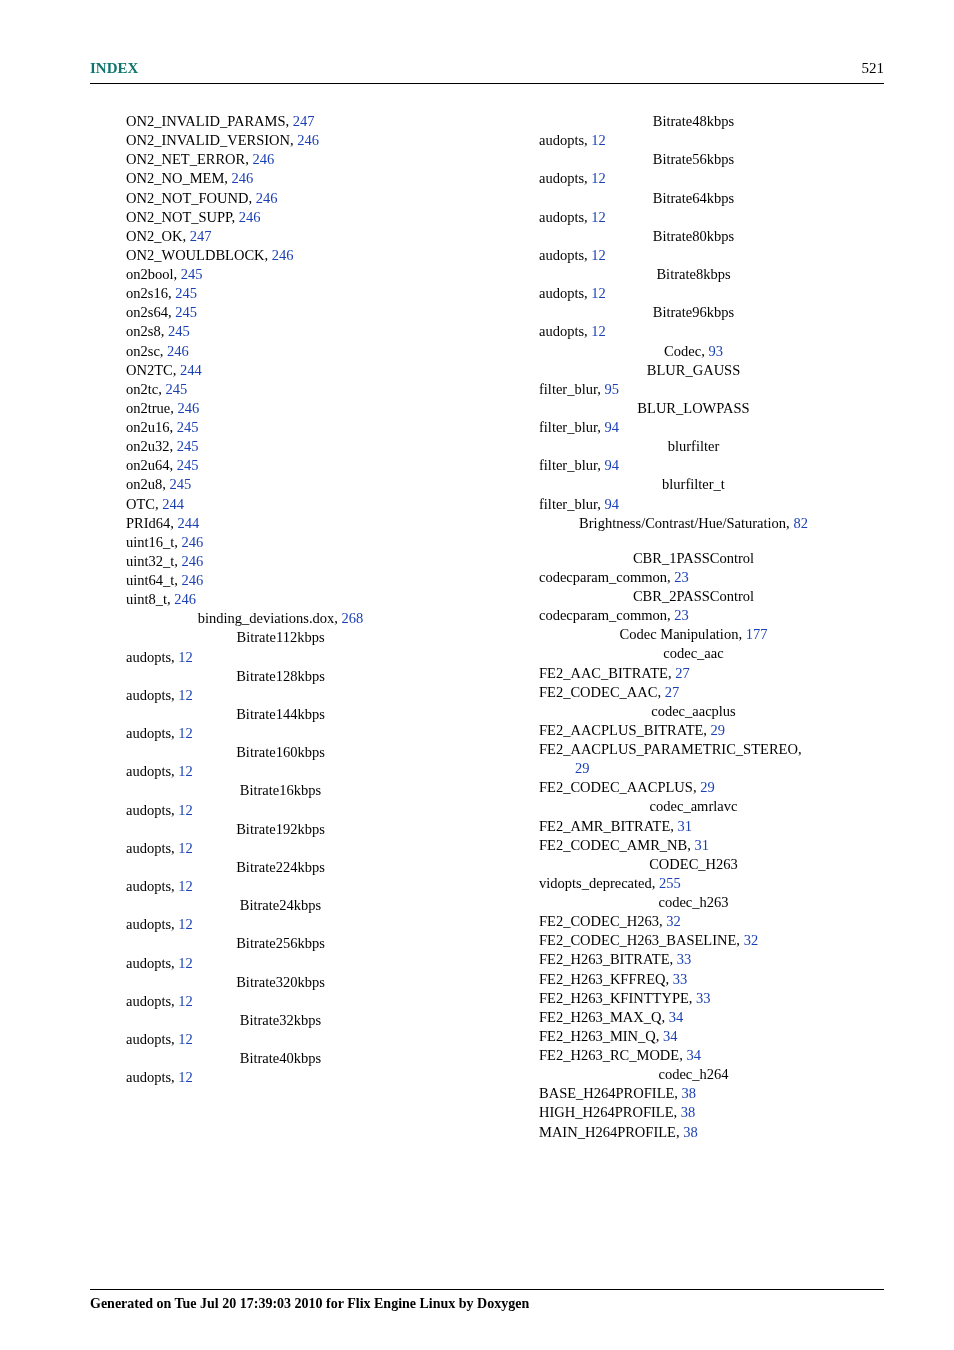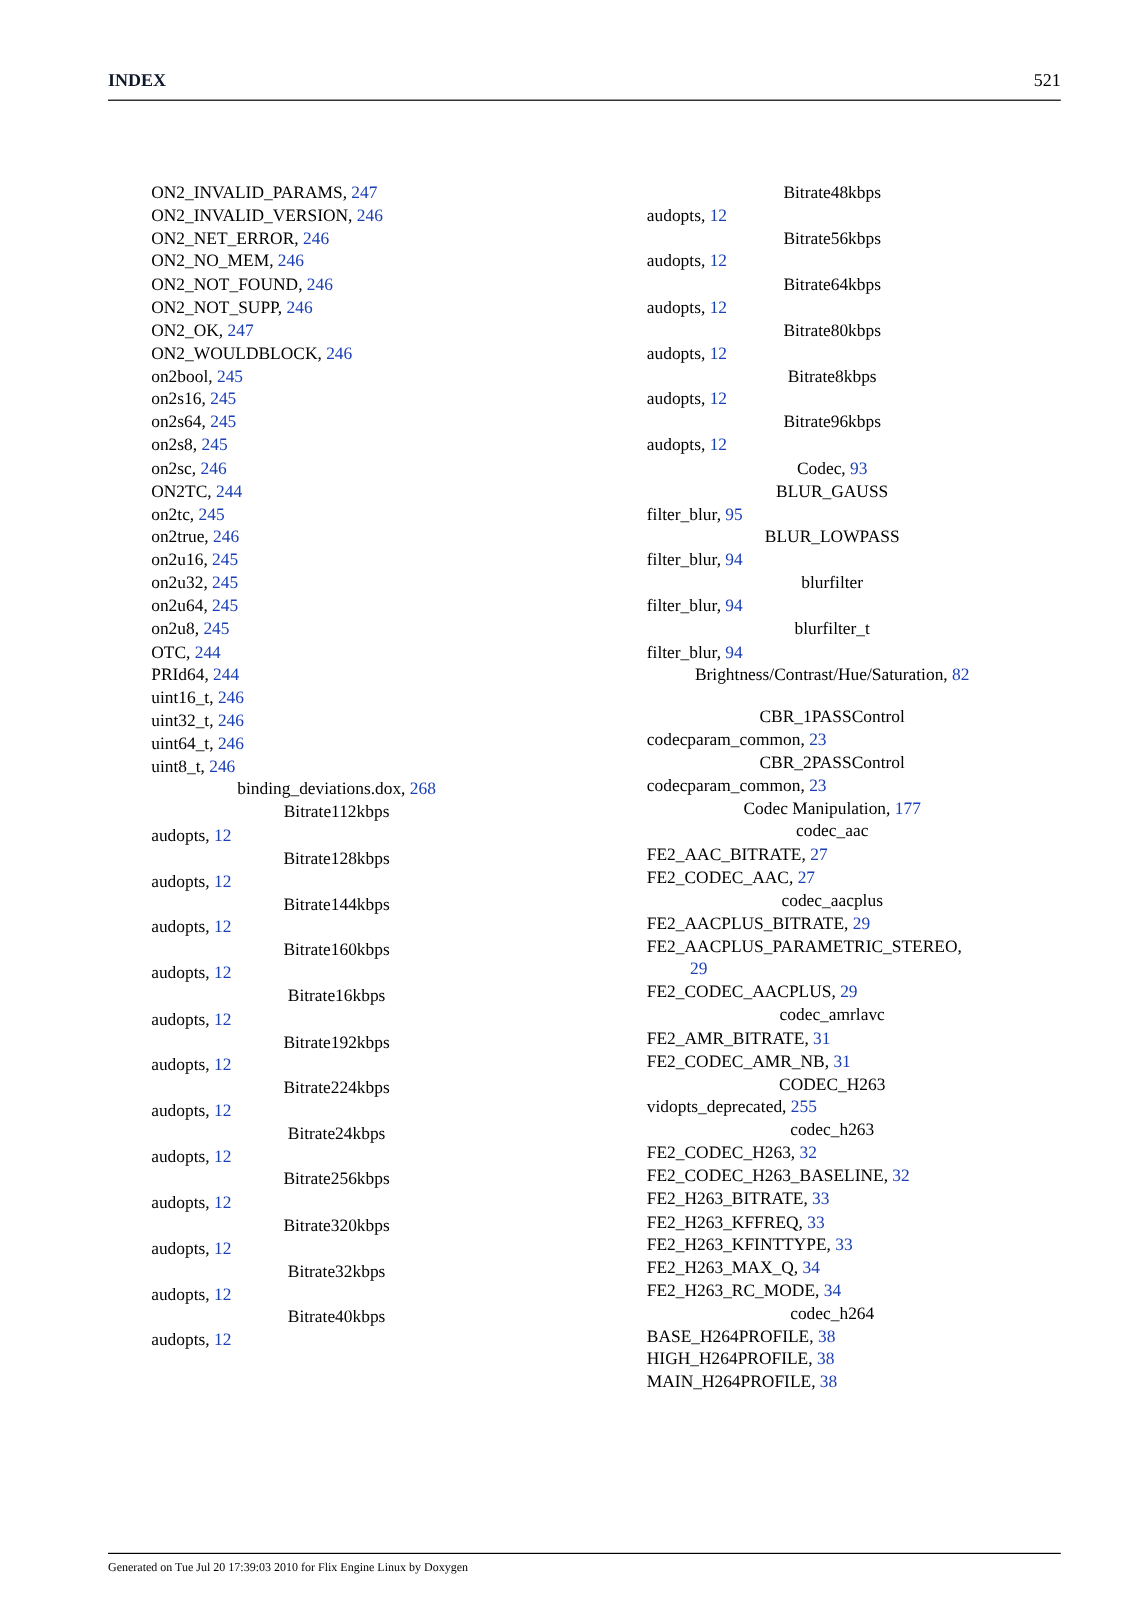--- a/index.html
+++ b/index.html
@@ -17,40 +17,39 @@
     padding: 60px 70px 40px 90px;
   }
   .header {
     display: flex;
     justify-content: space-between;
     font-size: 15px;
     margin-bottom: 6px;
   }
   .header-left {
     font-weight: bold;
-    color: #0f172a;
+    color: #0f766e;
   }
   .header-right {
     font-weight: normal;
   }
   hr.top-rule {
     border: none;
     border-top: 1px solid #000;
     margin: 0 0 28px 0;
   }
   .columns {
     display: flex;
     gap: 32px;
     font-size: 14.5px;
     line-height: 1.32;
   }
   .col {
     flex: 1;
     min-width: 0;
-    margin-top: 40px;
   }
   .idx-line {
     white-space: nowrap;
     overflow: hidden;
   }
   .i1 { padding-left: 36px; }
   .i2 { padding-left: 72px; }
   .i0 { padding-left: 0; text-align: center; }
   .link { color: #1a3fb5; }
   .footer {
@@ -58,22 +57,22 @@
     left: 90px;
     right: 70px;
     bottom: 38px;
   }
   hr.bot-rule {
     border: none;
     border-top: 1px solid #000;
     margin: 0 0 6px 0;
   }
   .gen {
-    font-size: 10px;
-    font-weight: normal;
+    font-size: 14px;
+    font-weight: bold;
   }
   .vspace {
     height: 16px;
   }
 </style>
 </head>
 <body>
 
 <div class="page">
 
@@ -179,20 +178,21 @@
         <div class="idx-line i1"><span>FE2_CODEC_AMR_NB, </span><span class="link">31</span></div>
         <div class="idx-line i0"><span>CODEC_H263</span></div>
         <div class="idx-line i1"><span>vidopts_deprecated, </span><span class="link">255</span></div>
         <div class="idx-line i0"><span>codec_h263</span></div>
         <div class="idx-line i1"><span>FE2_CODEC_H263, </span><span class="link">32</span></div>
         <div class="idx-line i1"><span>FE2_CODEC_H263_BASELINE, </span><span class="link">32</span></div>
         <div class="idx-line i1"><span>FE2_H263_BITRATE, </span><span class="link">33</span></div>
         <div class="idx-line i1"><span>FE2_H263_KFFREQ, </span><span class="link">33</span></div>
         <div class="idx-line i1"><span>FE2_H263_KFINTTYPE, </span><span class="link">33</span></div>
         <div class="idx-line i1"><span>FE2_H263_MAX_Q, </span><span class="link">34</span></div>
+        <div class="idx-line i1"><span>FE2_H263_MIN_Q, </span><span class="link">34</span></div>
         <div class="idx-line i1"><span>FE2_H263_RC_MODE, </span><span class="link">34</span></div>
         <div class="idx-line i0"><span>codec_h264</span></div>
         <div class="idx-line i1"><span>BASE_H264PROFILE, </span><span class="link">38</span></div>
         <div class="idx-line i1"><span>HIGH_H264PROFILE, </span><span class="link">38</span></div>
         <div class="idx-line i1"><span>MAIN_H264PROFILE, </span><span class="link">38</span></div>
       </div>
   </div>
 
   <div class="footer">
     <hr class="bot-rule">

